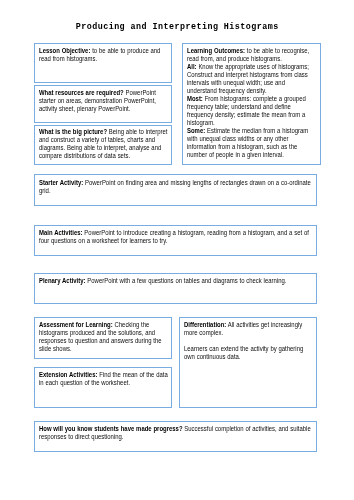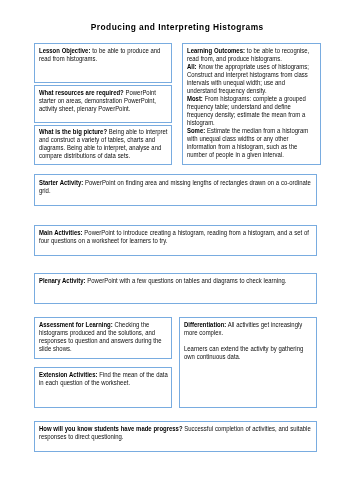--- a/index.html
+++ b/index.html
@@ -7,21 +7,21 @@
   body{
     width:354px;height:500px;background:#ffffff;overflow:hidden;
     font-family:"Liberation Sans",sans-serif;
     -webkit-font-smoothing:antialiased;
   }
   .page{position:relative;width:354px;height:500px;transform:translateZ(0);}
 
   .doc-title{
     position:absolute;left:0;top:22px;width:354px;text-align:center;
     font-size:8.4px;font-weight:bold;color:#000;letter-spacing:0.46px;
-    line-height:10px;text-indent:0.46px;white-space:nowrap;
+    line-height:10px;text-indent:0.46px;white-space:nowrap;font-family:Liberation Mono, monospace;
   }
 
   .box{
     position:absolute;box-sizing:border-box;
     border:1.05px solid #79ace0;background:#fff;
     padding:2.9px 2px 2px 4.2px;
   }
   .txt{
     font-size:6.55px;line-height:7.96px;color:#0d0d0d;word-spacing:0.18px;
     transform:scaleX(0.908);transform-origin:0 0;

